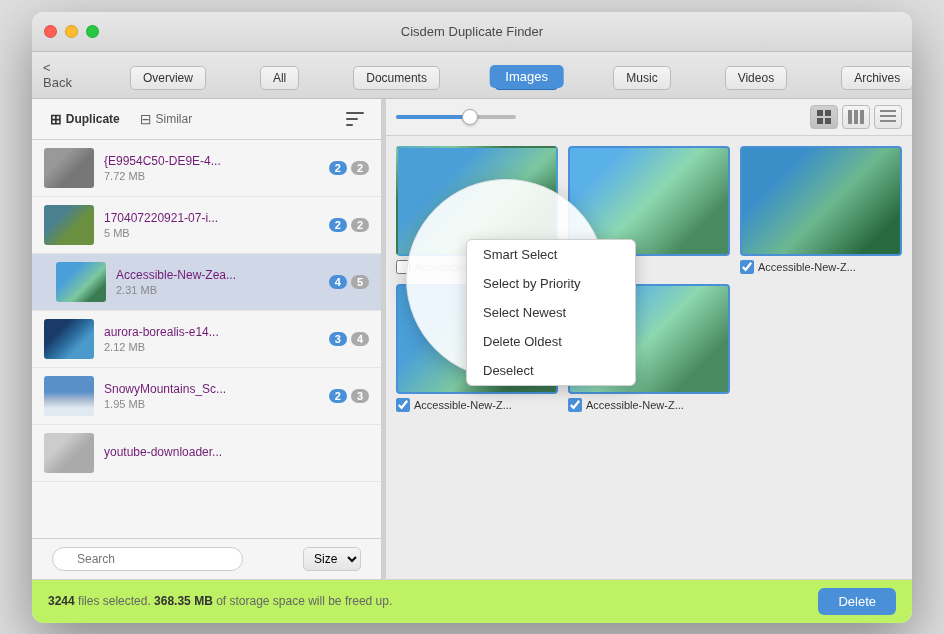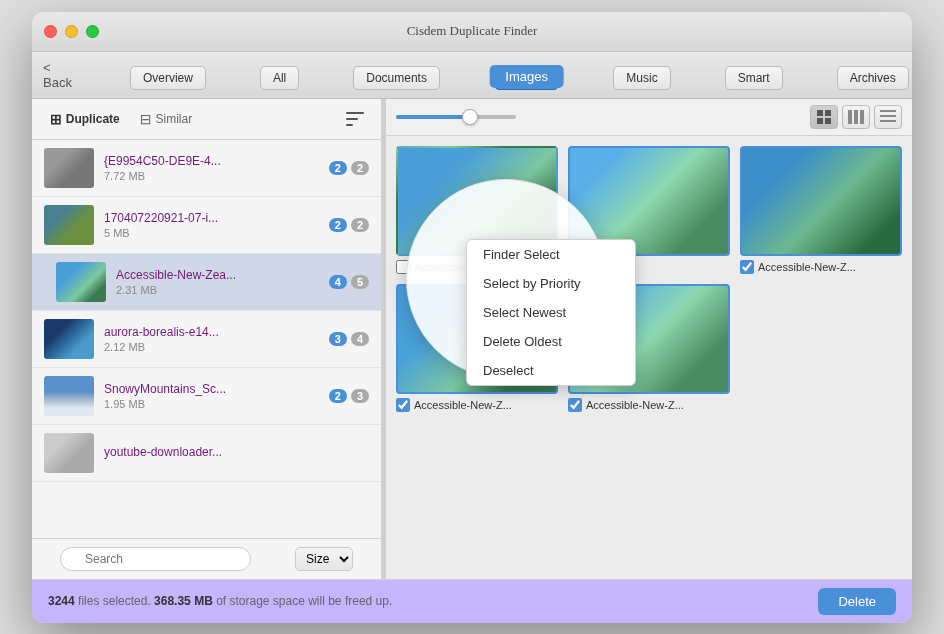--- a/index.html
+++ b/index.html
@@ -19,21 +19,20 @@
       overflow: hidden;
     }
     .titlebar {
       background: linear-gradient(to bottom, #e8e8e8, #d8d8d8);
       height: 40px;
       display: flex;
       align-items: center;
       padding: 0 12px;
       border-bottom: 1px solid #c0c0c0;
       position: relative;
-      font-family: Liberation Serif, serif;
     }
     .traffic-lights {
       display: flex;
       gap: 8px;
     }
     .traffic-light {
       width: 13px;
       height: 13px;
       border-radius: 50%;
       border: 1px solid rgba(0,0,0,0.15);
@@ -171,21 +170,21 @@
       color: white;
       border-radius: 10px;
       padding: 1px 6px;
       font-size: 11px;
       font-weight: 600;
     }
     .badge.gray {
       background: #aaa;
     }
     .sidebar-footer {
-      padding: 8px 28px;
+      padding: 8px 20px;
       border-top: 1px solid #d0d0d0;
       display: flex;
       align-items: center;
       gap: 14px;
     }
     .search-box {
       flex: 1;
       border: 1px solid #ccc;
       border-radius: 12px;
       padding: 4px 10px 4px 24px;
@@ -326,21 +325,21 @@
       color: #333;
     }
     .grid-filename.unchecked {
       color: #888;
     }
     .status-bar {
       display: flex;
       align-items: center;
       justify-content: space-between;
       padding: 8px 16px;
-      background: #c4b5fd;
+      background: #bef264;
       border-top: 1px solid #d0d0d0;
     }
     .status-text {
       font-size: 12px;
       color: #666;
     }
     .status-text strong {
       color: #333;
     }
     .delete-btn {
@@ -427,21 +426,21 @@
   <div class="toolbar">
     <span class="back-btn">&lt; Back</span>
     <button class="tab-btn">Overview</button>
     <button class="tab-btn">All</button>
     <button class="tab-btn">Documents</button>
     <button class="tab-btn active" style="position:relative;">
       <span>Images</span>
       <div class="images-tooltip">Images</div>
     </button>
     <button class="tab-btn">Music</button>
-    <button class="tab-btn">Smart</button>
+    <button class="tab-btn">Videos</button>
     <button class="tab-btn">Archives</button>
     <button class="tab-btn">Packages</button>
     <button class="tab-btn">Others</button>
   </div>
 
   <div class="content-area">
 
     <div class="sidebar">
 
       <div class="sidebar-header">
@@ -621,21 +620,21 @@
             <span class="grid-filename">Accessible-New-Z...</span>
           </div>
         </div>
       </div>
 
       <div class="dropdown-overlay">
 
         <div class="dropdown-circle"></div>
 
         <div class="dropdown-menu">
-          <div class="dropdown-item">Finder Select</div>
+          <div class="dropdown-item">Smart Select</div>
           <div class="dropdown-item">Select by Priority</div>
           <div class="dropdown-item">Select Newest</div>
           <div class="dropdown-item">Delete Oldest</div>
           <div class="dropdown-item">Deselect</div>
         </div>
       </div>
 
     </div>
   </div>
 

